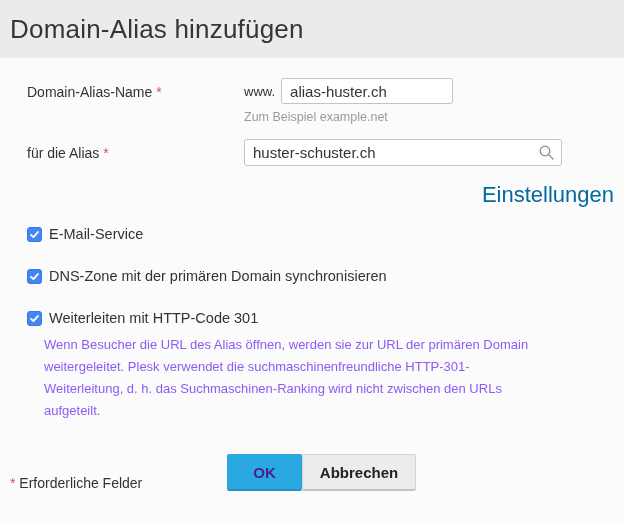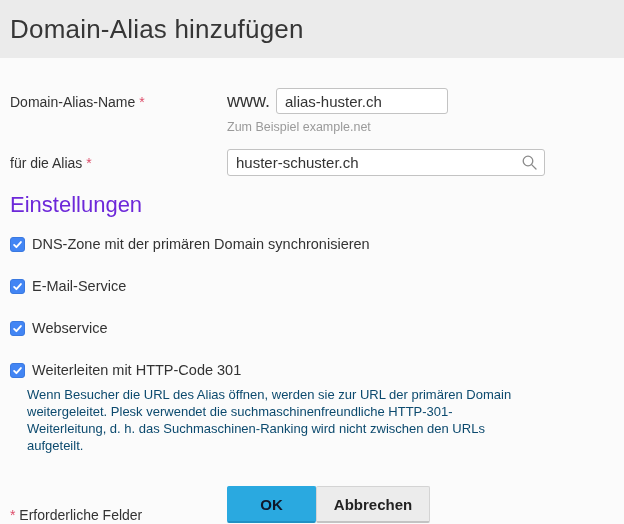--- a/index.html
+++ b/index.html
@@ -22,34 +22,34 @@
   }
   .dialog-header h1 {
     font-size: 26px;
     font-weight: 400;
     color: #363636;
     letter-spacing: 0.2px;
     text-align: center;
   }
 
   
-  .content { padding: 30px 10px 0 10px; }
+  .content { padding: 20px 10px 0 10px; margin-left: 17px; }
 
   .form-row { display: flex; align-items: flex-start; }
   .form-label {
     width: 217px;
     flex-shrink: 0;
     font-size: 14px;
     color: #333;
     padding-top: 6px;
   }
   .req { color: #dd4b68; }
 
   .control-line { display: flex; align-items: center; }
-  .prefix { font-size: 18px; color: #333; margin-right: 6px; }
+  .prefix { font-size: 13px; color: #333; margin-right: 6px; }
 
   .text-input {
     font-family: "Liberation Sans", sans-serif;
     font-size: 15px;
     color: #333;
     border: 1px solid #c3c3c3;
     border-radius: 3px;
     background: #fff;
     height: 26px;
     padding: 2px 8px;
@@ -72,21 +72,22 @@
     top: 5px;
     width: 17px;
     height: 17px;
     cursor: pointer;
   }
 
   h2.settings-heading {
     margin-top: 16px;
     font-size: 22px;
     font-weight: 400;
-    color: #6d28d9;
+    color: #0369a1;
+    text-align: right;
   }
 
   .checkbox-list { margin-top: 18px; }
   .checkbox-row {
     display: flex;
     align-items: center;
     margin-bottom: 26px;
     cursor: default;
   }
   .checkbox {
@@ -112,22 +113,22 @@
     font-size: 14.5px;
     color: #333;
     cursor: pointer;
   }
   .checkbox-row.last { margin-bottom: 8px; }
 
   .option-desc {
     margin-left: 17px;
     width: 504px;
     font-size: 13px;
-    line-height: 17px;
-    color: #0c4a6e;
+    line-height: 22px;
+    color: #8b5cf6;
   }
 
   
   .footer {
     display: flex;
     align-items: flex-end;
     padding: 0 10px;
     margin-top: 32px;
   }
   .required-note {
@@ -138,23 +139,23 @@
   }
   .btn {
     font-family: "Liberation Sans", sans-serif;
     font-size: 15px;
     font-weight: bold;
     height: 37px;
     border-radius: 2px;
     cursor: pointer;
   }
   .btn-primary {
-    width: 89px;
+    width: 75px;
     background: #2aa9e0;
-    color: #0f172a;
+    color: #4c1d95;
     border: 1px solid #2aa9e0;
     border-bottom: 2px solid #2191c4;
   }
   .btn-secondary {
     width: 114px;
     margin-left: 0;
     background: #ececec;
     color: #222;
     border: 1px solid #d4d4d4;
     border-bottom: 2px solid #c3c3c3;
@@ -204,40 +205,32 @@
     <h2 class="settings-heading">Einstellungen</h2>
 
     <div class="checkbox-list">
 
       <div class="checkbox-row">
         <span class="checkbox checked">
           <svg class="check" width="11" height="11" viewBox="0 0 12 12">
             <path d="M2.3 6.4 L4.8 8.9 L9.7 3.3" stroke="#fff" stroke-width="2" fill="none" stroke-linecap="round" stroke-linejoin="round"></path>
           </svg>
         </span>
-        <label class="cb-label">DNS-Zone mit der primären Domain synchronisieren</label>
+        <label class="cb-label">E-Mail-Service</label>
       </div>
 
       <div class="checkbox-row">
         <span class="checkbox checked">
           <svg class="check" width="11" height="11" viewBox="0 0 12 12">
             <path d="M2.3 6.4 L4.8 8.9 L9.7 3.3" stroke="#fff" stroke-width="2" fill="none" stroke-linecap="round" stroke-linejoin="round"></path>
           </svg>
         </span>
-        <label class="cb-label">E-Mail-Service</label>
-      </div>
-
-      <div class="checkbox-row">
-        <span class="checkbox checked">
-          <svg class="check" width="11" height="11" viewBox="0 0 12 12">
-            <path d="M2.3 6.4 L4.8 8.9 L9.7 3.3" stroke="#fff" stroke-width="2" fill="none" stroke-linecap="round" stroke-linejoin="round"></path>
-          </svg>
-        </span>
-        <label class="cb-label">Webservice</label>
-      </div>
+        <label class="cb-label">DNS-Zone mit der primären Domain synchronisieren</label>
+      </div>
+
 
       <div class="checkbox-row last">
         <span class="checkbox checked">
           <svg class="check" width="11" height="11" viewBox="0 0 12 12">
             <path d="M2.3 6.4 L4.8 8.9 L9.7 3.3" stroke="#fff" stroke-width="2" fill="none" stroke-linecap="round" stroke-linejoin="round"></path>
           </svg>
         </span>
         <label class="cb-label">Weiterleiten mit HTTP-Code 301</label>
       </div>
 

